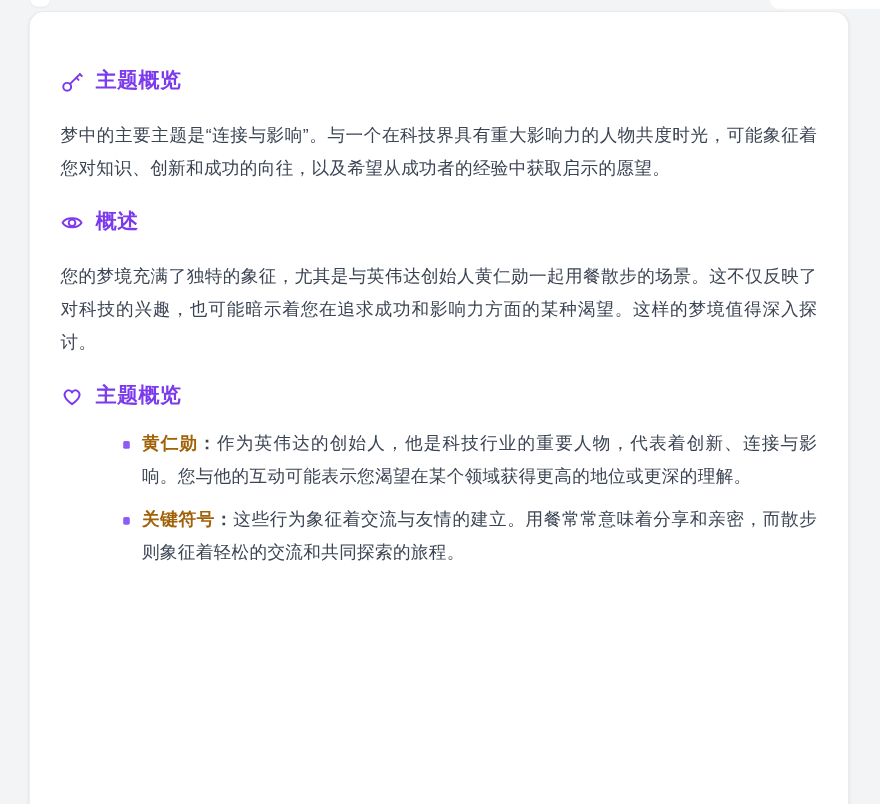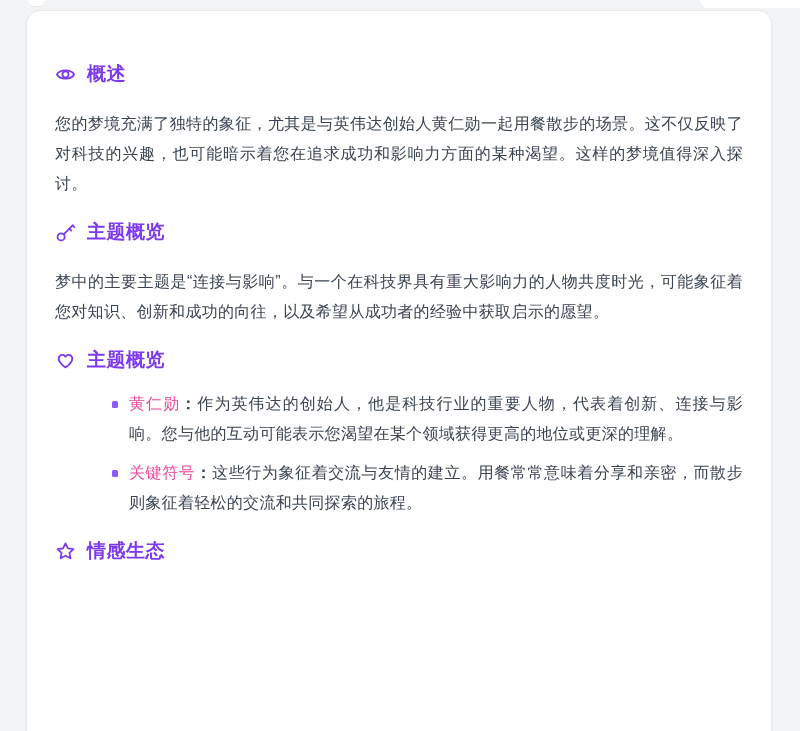--- a/index.html
+++ b/index.html
@@ -54,57 +54,57 @@
     font-size:16px;line-height:30px;
     letter-spacing:.3px;
     text-align:justify;
   }
   ul.symbol-list li + li{margin-top:9px;}
   .marker{
     position:absolute;left:-17px;top:12px;
     width:6px;height:7px;border-radius:1.5px;
     background:#8b5cf6;
   }
-  .term{color:#ec4899;font-weight:400;}
+  .term{color:#a16207;font-weight:700;}
   .sep{color:#3b4453;font-weight:700;}
 </style>
 </head>
 <body>
 
 <div class="frag-tl"></div>
 <div class="frag-tr"></div>
 
 <div class="card">
 
   <section class="sec">
     <h2 class="sec-title">
       <span class="ic">
         <svg viewBox="0 0 20 20" fill="none" stroke="#7c3aed" stroke-width="1.7" stroke-linecap="round" stroke-linejoin="round">
-          <path d="M1.8 10 C4.6 4.8 15.4 4.8 18.2 10 C15.4 15.2 4.6 15.2 1.8 10 Z"></path>
-          <circle cx="10" cy="10" r="2.9"></circle>
-        </svg>
-      </span>
-      <span>概述</span>
-    </h2>
-    <p class="body-text">您的梦境充满了独特的象征，尤其是与英伟达创始人黄仁勋一起用餐散步的场景。这不仅反映了对科技的兴趣，也可能暗示着您在追求成功和影响力方面的某种渴望。这样的梦境值得深入探讨。</p>
-  </section>
-
-  <section class="sec">
-    <h2 class="sec-title">
-      <span class="ic">
-        <svg viewBox="0 0 20 20" fill="none" stroke="#7c3aed" stroke-width="1.7" stroke-linecap="round" stroke-linejoin="round">
           <circle cx="5.8" cy="14.2" r="3.4"></circle>
           <path d="M8.3 11.7 L16.8 3.2"></path>
           <path d="M16.8 3.2 L18.4 4.8"></path>
           <path d="M13.7 6.3 L15.6 8.2"></path>
         </svg>
       </span>
       <span>主题概览</span>
     </h2>
     <p class="body-text">梦中的主要主题是“连接与影响”。与一个在科技界具有重大影响力的人物共度时光，可能象征着您对知识、创新和成功的向往，以及希望从成功者的经验中获取启示的愿望。</p>
+  </section>
+
+  <section class="sec">
+    <h2 class="sec-title">
+      <span class="ic">
+        <svg viewBox="0 0 20 20" fill="none" stroke="#7c3aed" stroke-width="1.7" stroke-linecap="round" stroke-linejoin="round">
+          <path d="M1.8 10 C4.6 4.8 15.4 4.8 18.2 10 C15.4 15.2 4.6 15.2 1.8 10 Z"></path>
+          <circle cx="10" cy="10" r="2.9"></circle>
+        </svg>
+      </span>
+      <span>概述</span>
+    </h2>
+    <p class="body-text">您的梦境充满了独特的象征，尤其是与英伟达创始人黄仁勋一起用餐散步的场景。这不仅反映了对科技的兴趣，也可能暗示着您在追求成功和影响力方面的某种渴望。这样的梦境值得深入探讨。</p>
   </section>
 
   <section class="sec">
     <h2 class="sec-title">
       <span class="ic">
         <svg viewBox="0 0 20 20" fill="none" stroke="#7c3aed" stroke-width="1.7" stroke-linecap="round" stroke-linejoin="round">
           <path d="M10 16.6 C3.4 12.2 2.3 8 4.6 5.7 C6.4 3.9 9 4.5 10 6.5 C11 4.5 13.6 3.9 15.4 5.7 C17.7 8 16.6 12.2 10 16.6 Z"></path>
         </svg>
       </span>
       <span>主题概览</span>
@@ -113,23 +113,15 @@
       <li>
         <span class="marker"></span><strong class="term">黄仁勋</strong><span class="sep">：</span><span>作为英伟达的创始人，他是科技行业的重要人物，代表着创新、连接与影响。您与他的互动可能表示您渴望在某个领域获得更高的地位或更深的理解。</span>
       </li>
       <li>
         <span class="marker"></span><strong class="term">关键符号</strong><span class="sep">：</span><span>这些行为象征着交流与友情的建立。用餐常常意味着分享和亲密，而散步则象征着轻松的交流和共同探索的旅程。</span>
       </li>
     </ul>
   </section>
 
   <section class="sec">
-    <h2 class="sec-title">
-      <span class="ic">
-        <svg viewBox="0 0 20 20" fill="none" stroke="#7c3aed" stroke-width="1.7" stroke-linecap="round" stroke-linejoin="round">
-          <path d="M10 2.2 L12.3 7 L17.6 7.7 L13.8 11.3 L14.7 16.5 L10 14 L5.3 16.5 L6.2 11.3 L2.4 7.7 L7.7 7 Z"></path>
-        </svg>
-      </span>
-      <span>情感生态</span>
-    </h2>
   </section>
 
 </div>
 
 </body></html>

